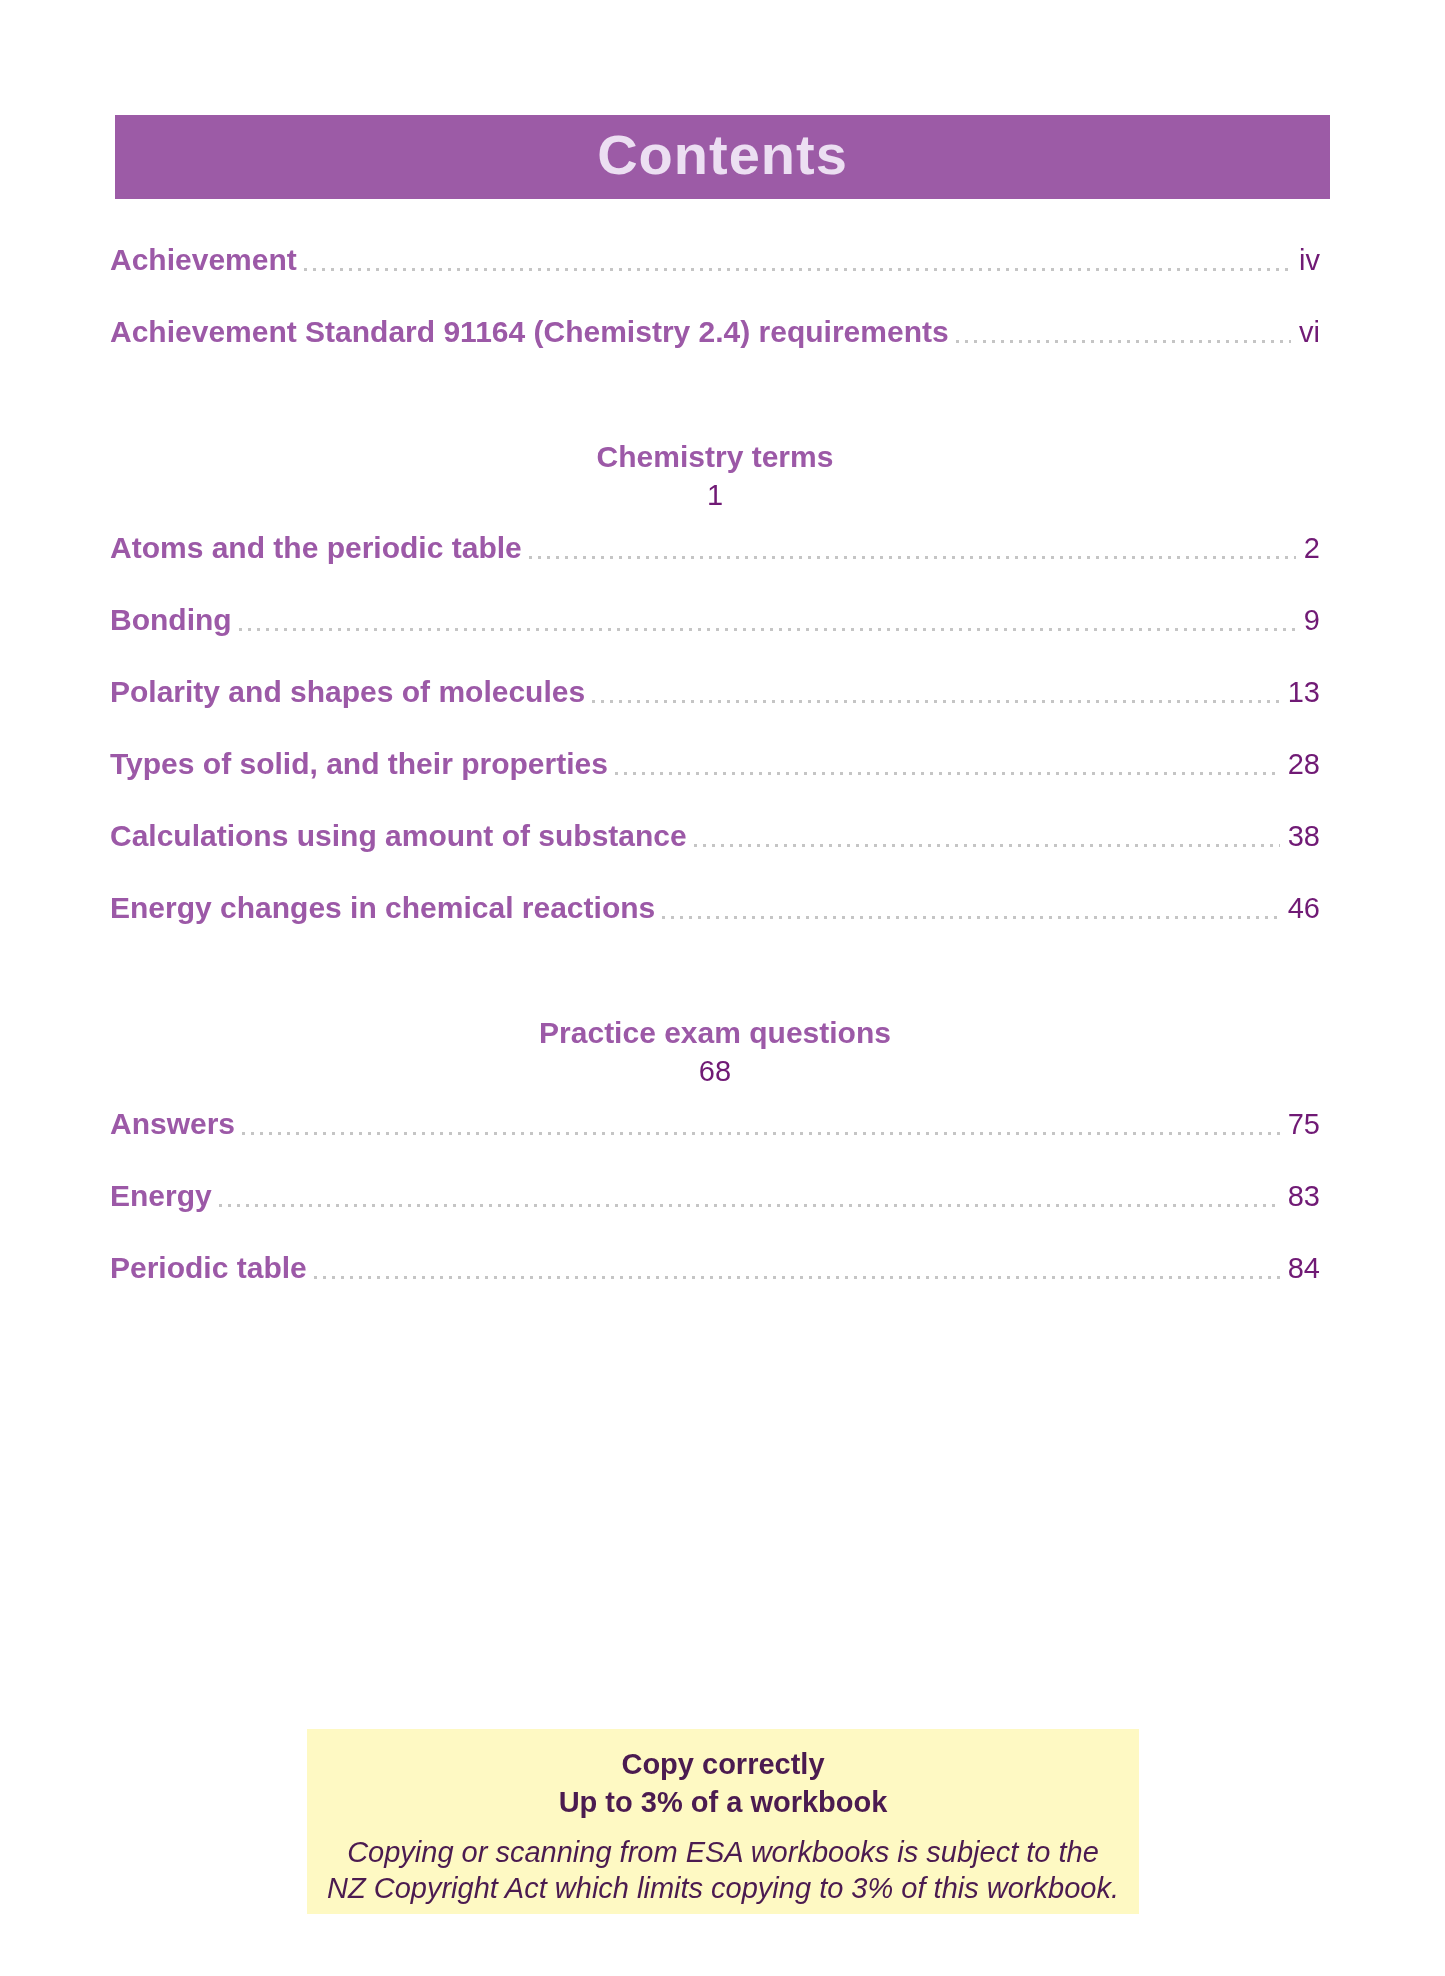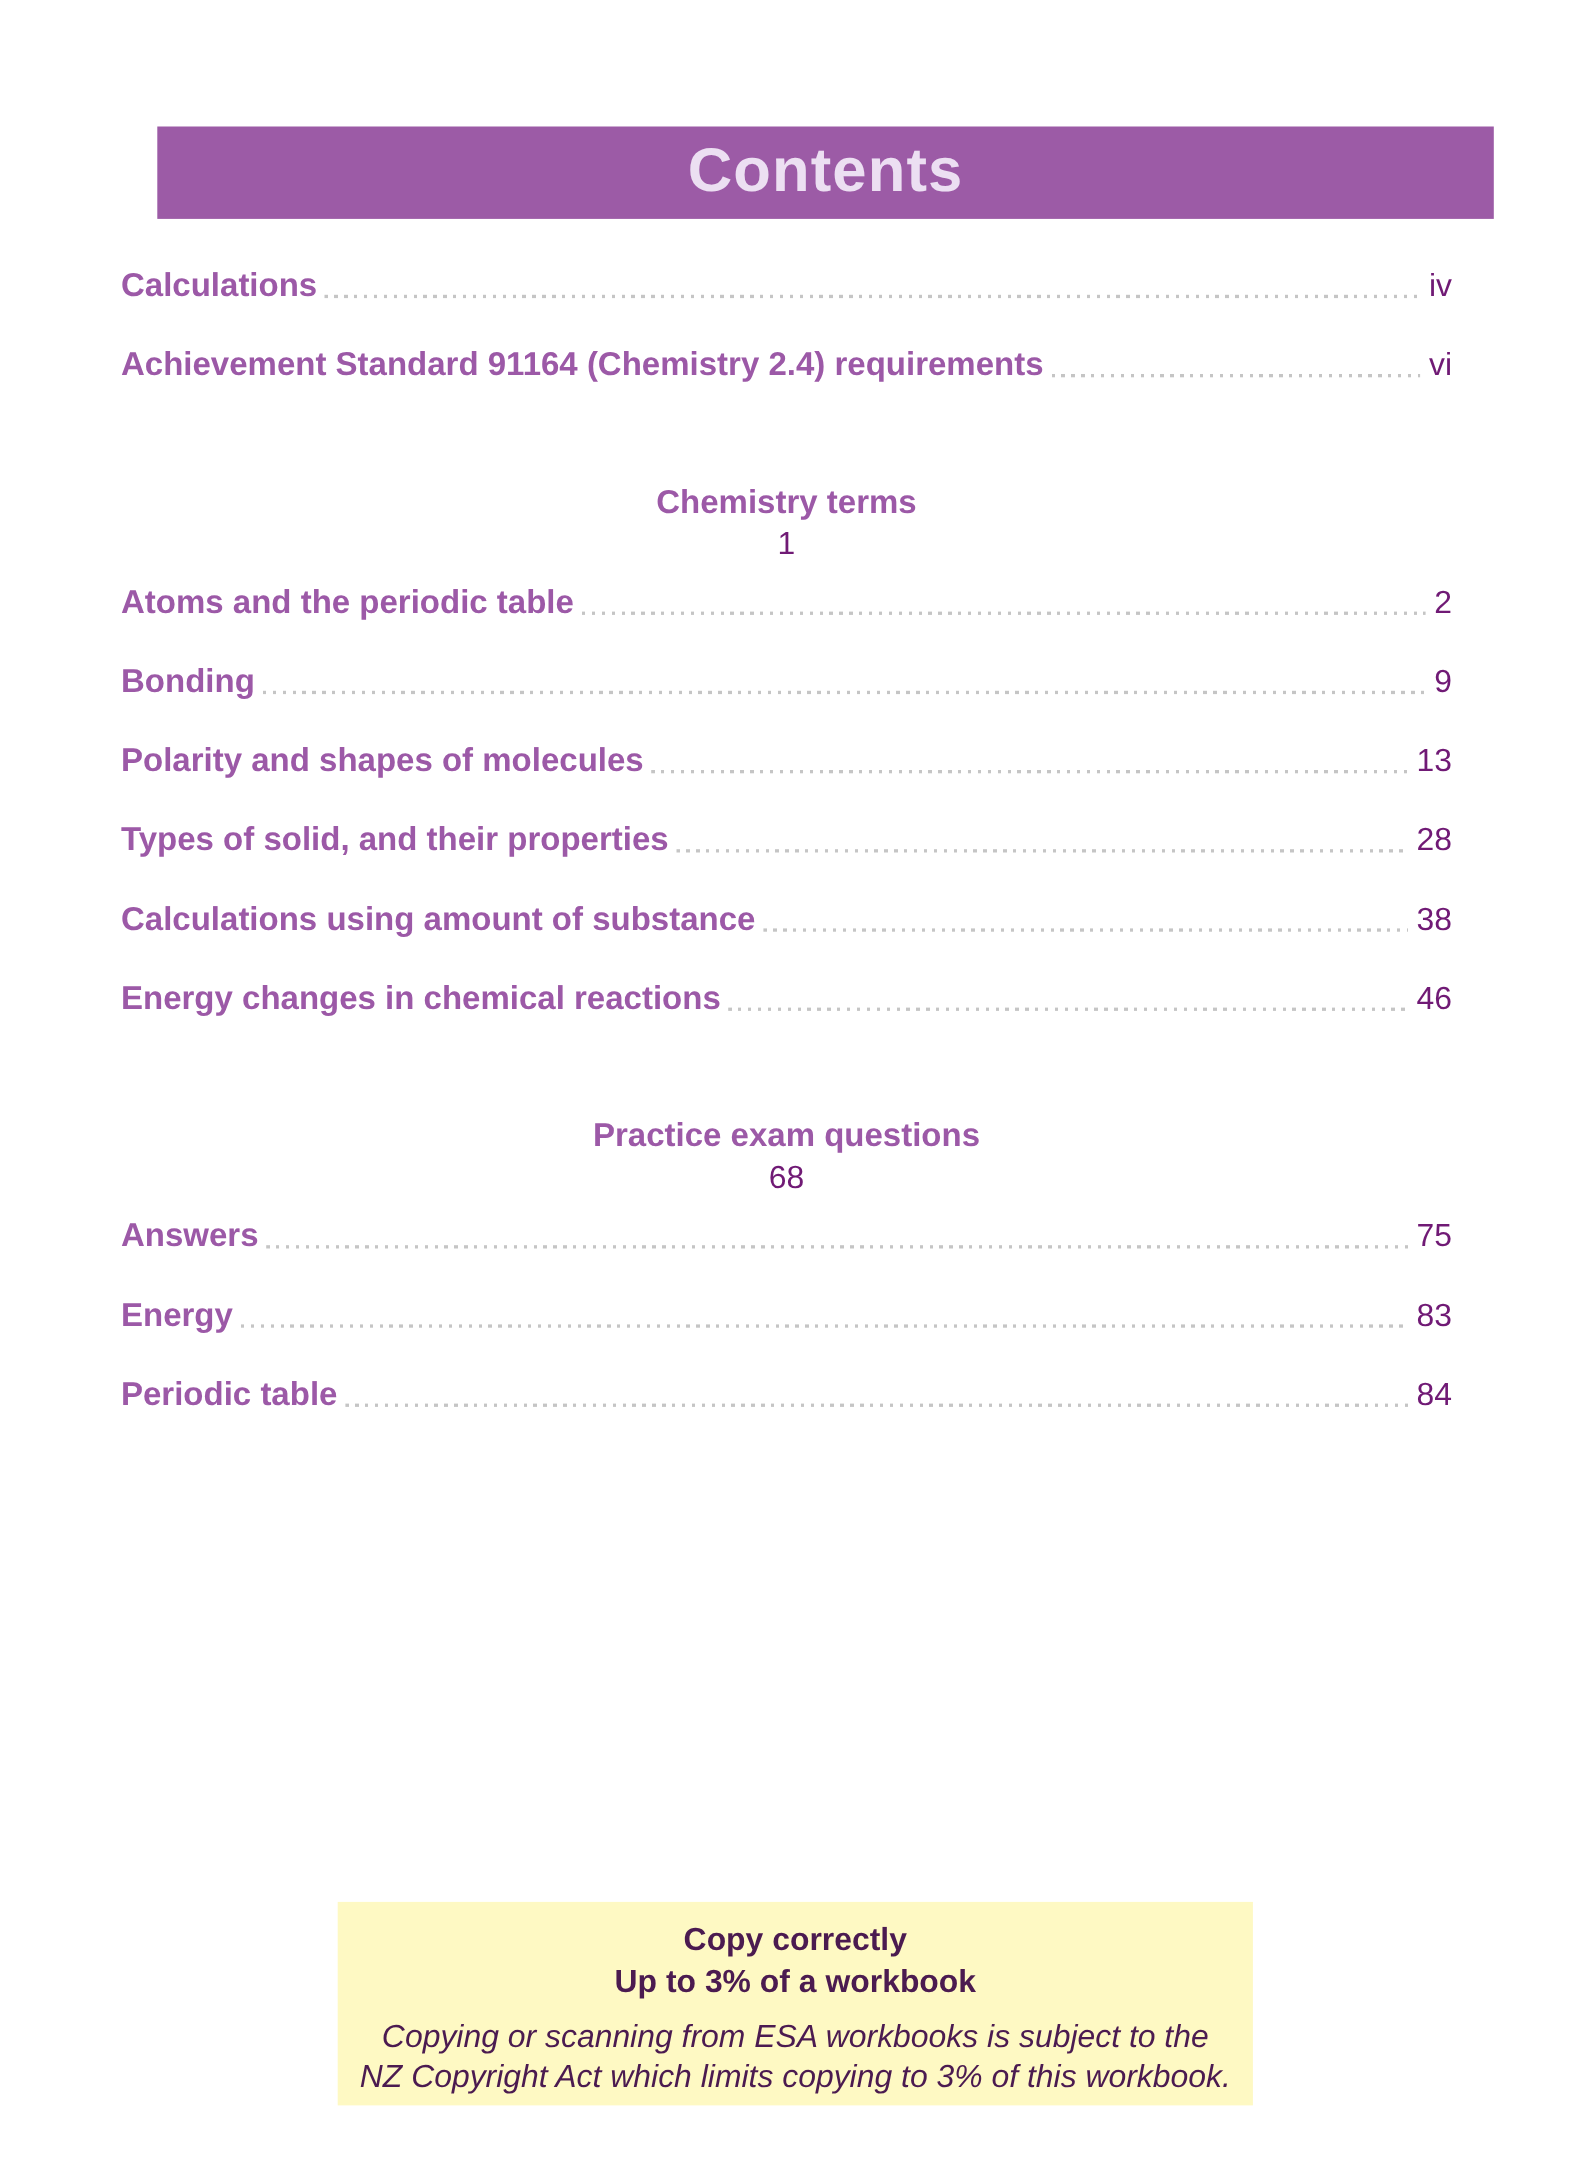--- a/index.html
+++ b/index.html
@@ -18,21 +18,20 @@
   .contents-bar {
     position: absolute;
     left: 115px;
     top: 115px;
     width: 1215px;
     height: 84px;
     background: #9c5ba6;
     display: flex;
     align-items: center;
     justify-content: center;
-    margin-left: 28px;
   }
   .contents-bar .title {
     color: #ecdff2;
     font-size: 56px;
     font-weight: bold;
     letter-spacing: 1px;
     line-height: 1;
     padding-bottom: 4px;
   }
   
@@ -110,21 +109,21 @@
 </head>
 <body>
 
 <div class="contents-bar">
   <span class="title">Contents</span>
 </div>
 
 <div class="toc">
 
   <div class="toc-row">
-    <span class="toc-label">Calculations</span>
+    <span class="toc-label">Achievement</span>
     <span class="leader"></span>
     <span class="toc-page">iv</span>
   </div>
 
   <div class="toc-row">
     <span class="toc-label">Achievement Standard 91164 (Chemistry 2.4) requirements</span>
     <span class="leader"></span>
     <span class="toc-page">vi</span>
   </div>
 

